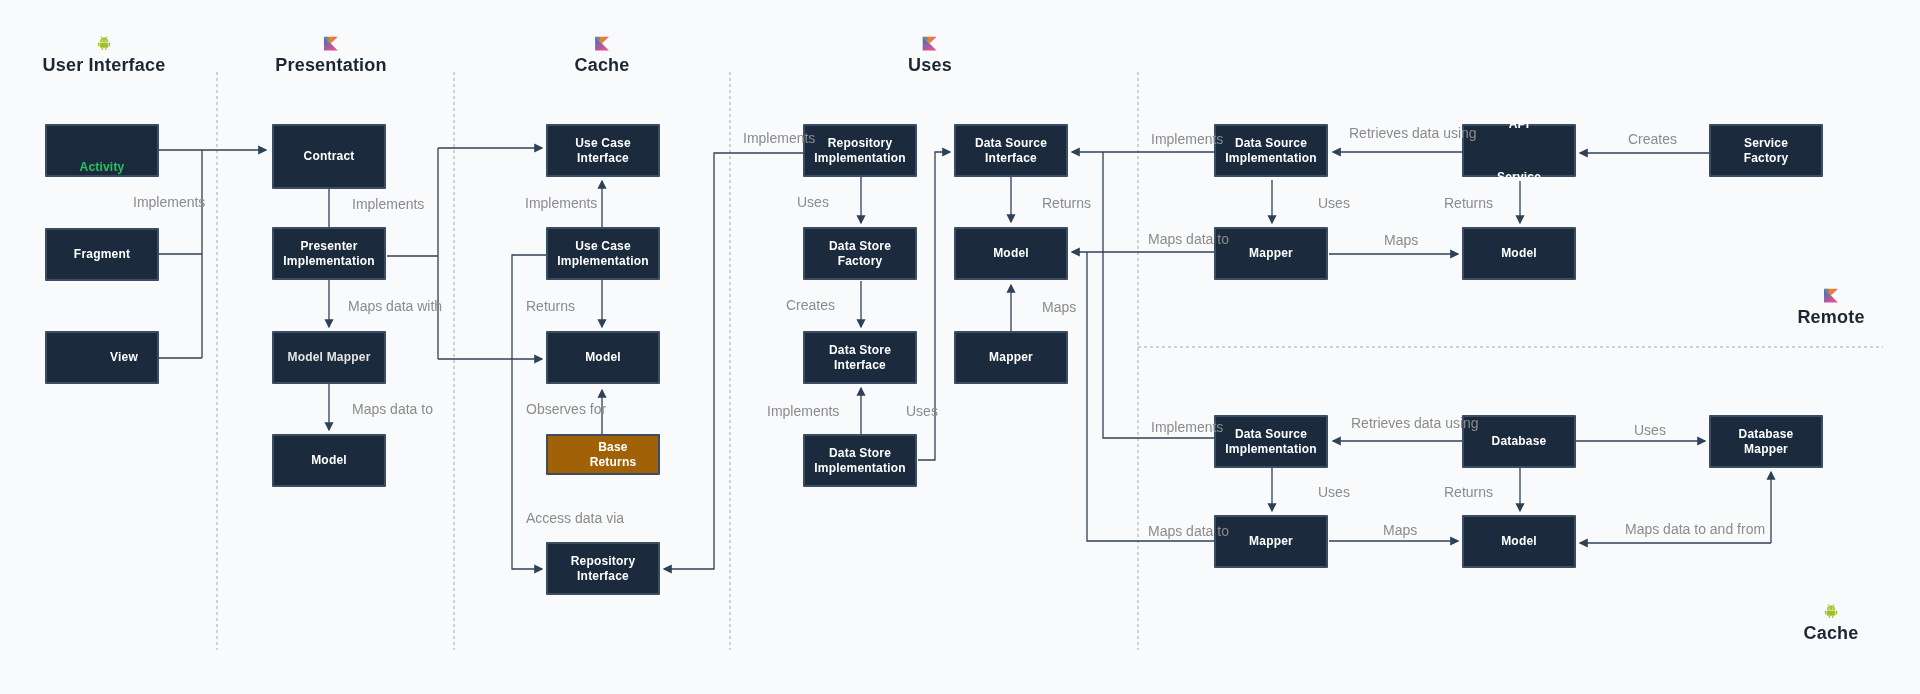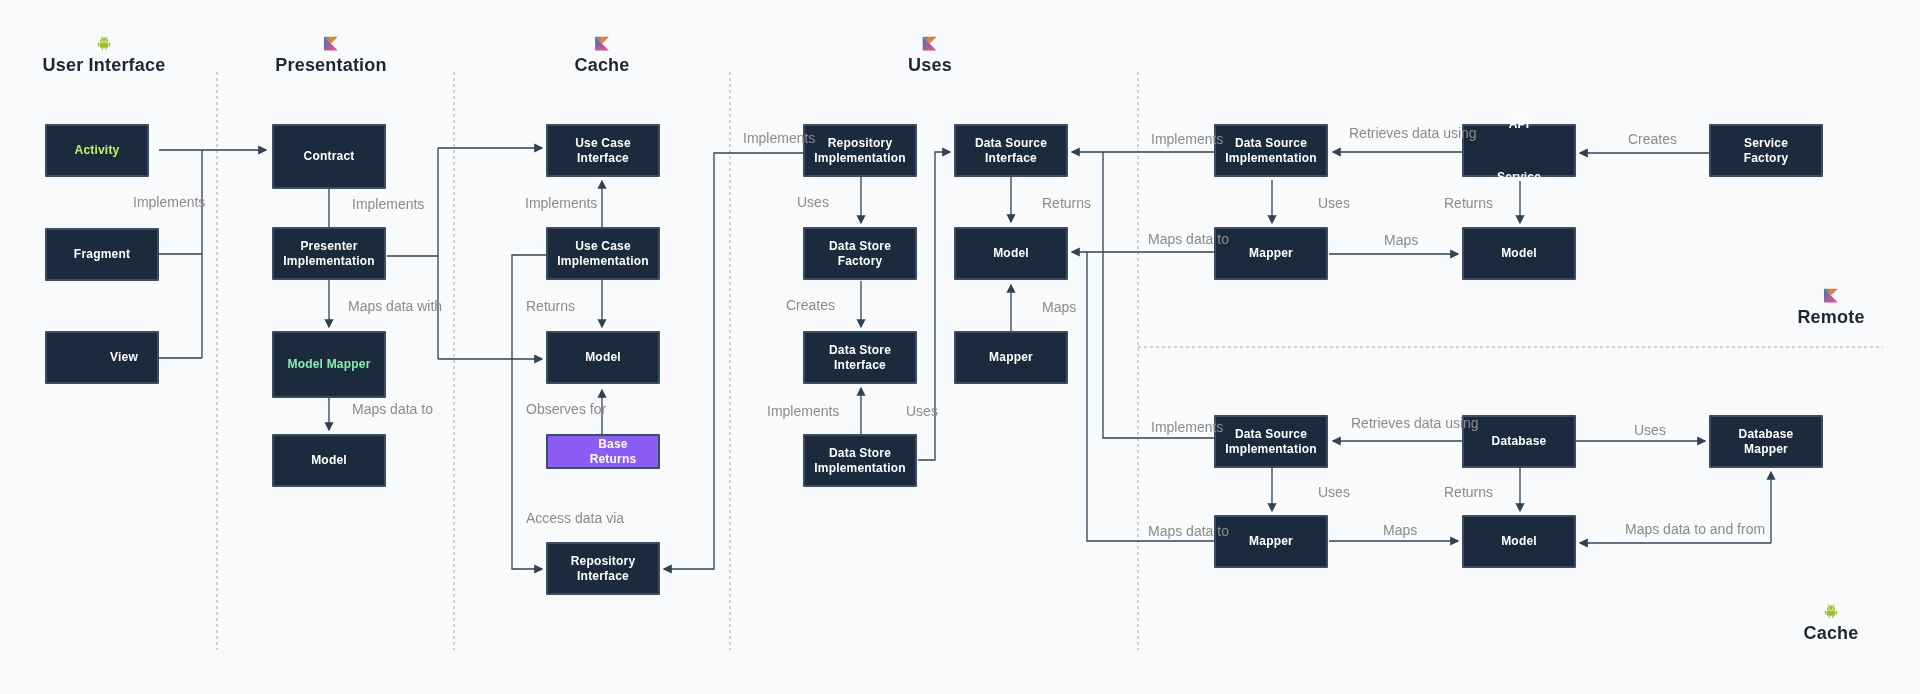--- a/index.html
+++ b/index.html
@@ -198,54 +198,54 @@
               <rect x="19.6" y="10.5" width="2.1" height="6.2" rx="1"></rect>
               <rect x="8.1" y="19.3" width="2.3" height="3.2" rx="1.1"></rect>
               <rect x="13.6" y="19.3" width="2.3" height="3.2" rx="1.1"></rect>
             </g>
           </svg>
         </span>
         <span class="title-text">Cache</span>
       </div>
     </div>
   <div class="layer" id="nodes-layer">
-      <div class="node" style="left: 45px; top: 124px; width: 104px; height: 53px; background: rgb(27, 42, 60); border: 2px solid rgb(58, 77, 99); color: #bef264;">
+      <div class="node" style="left: 45px; top: 124px; width: 114px; height: 53px; background: rgb(27, 42, 60); border: 2px solid rgb(58, 77, 99); color: #22c55e; justify-content: flex-end;">
         <div class="node-line">Activity</div>
       </div>
       <div class="node" style="left: 45px; top: 228px; width: 114px; height: 53px; background: rgb(27, 42, 60); border: 2px solid rgb(58, 77, 99); color: rgb(255, 255, 255);">
         <div class="node-line">Fragment</div>
       </div>
       <div class="node" style="left: 45px; top: 331px; width: 114px; height: 53px; background: rgb(27, 42, 60); border: 2px solid rgb(58, 77, 99); color: rgb(255, 255, 255); padding-left: 44px;">
         <div class="node-line">View</div>
       </div>
       <div class="node" style="left: 272px; top: 124px; width: 114px; height: 65px; background: rgb(27, 42, 60); border: 2px solid rgb(58, 77, 99); color: rgb(255, 255, 255);">
         <div class="node-line">Contract</div>
       </div>
       <div class="node" style="left: 272px; top: 227px; width: 114px; height: 53px; background: rgb(27, 42, 60); border: 2px solid rgb(58, 77, 99); color: rgb(255, 255, 255);">
         <div class="node-line">Presenter</div>
         <div class="node-line">Implementation</div>
       </div>
-      <div class="node" style="left: 272px; top: 331px; width: 114px; height: 67px; background: rgb(27, 42, 60); border: 2px solid rgb(58, 77, 99); color: #86efac;">
+      <div class="node" style="left: 272px; top: 331px; width: 114px; height: 53px; background: rgb(27, 42, 60); border: 2px solid rgb(58, 77, 99); color: #e5e5e5;">
         <div class="node-line">Model Mapper</div>
       </div>
       <div class="node" style="left: 272px; top: 434px; width: 114px; height: 53px; background: rgb(27, 42, 60); border: 2px solid rgb(58, 77, 99); color: rgb(255, 255, 255);">
         <div class="node-line">Model</div>
       </div>
       <div class="node" style="left: 546px; top: 124px; width: 114px; height: 53px; background: rgb(27, 42, 60); border: 2px solid rgb(58, 77, 99); color: rgb(255, 255, 255);">
         <div class="node-line">Use Case</div>
         <div class="node-line">Interface</div>
       </div>
       <div class="node" style="left: 546px; top: 227px; width: 114px; height: 53px; background: rgb(27, 42, 60); border: 2px solid rgb(58, 77, 99); color: rgb(255, 255, 255);">
         <div class="node-line">Use Case</div>
         <div class="node-line">Implementation</div>
       </div>
       <div class="node" style="left: 546px; top: 331px; width: 114px; height: 53px; background: rgb(27, 42, 60); border: 2px solid rgb(58, 77, 99); color: rgb(255, 255, 255);">
         <div class="node-line">Model</div>
       </div>
-      <div class="node" style="left: 546px; top: 434px; width: 114px; height: 35px; background: #8b5cf6; border: 2px solid rgb(58, 77, 99); color: rgb(255, 255, 255); padding-left: 20px;">
+      <div class="node" style="left: 546px; top: 434px; width: 114px; height: 41px; background: #a16207; border: 2px solid rgb(58, 77, 99); color: rgb(255, 255, 255); padding-left: 20px;">
         <div class="node-line">Base</div>
         <div class="node-line">Returns</div>
       </div>
       <div class="node" style="left: 546px; top: 542px; width: 114px; height: 53px; background: rgb(27, 42, 60); border: 2px solid rgb(58, 77, 99); color: rgb(255, 255, 255);">
         <div class="node-line">Repository</div>
         <div class="node-line">Interface</div>
       </div>
       <div class="node" style="left: 803px; top: 124px; width: 114px; height: 53px; background: rgb(27, 42, 60); border: 2px solid rgb(58, 77, 99); color: rgb(255, 255, 255);">
         <div class="node-line">Repository</div>
         <div class="node-line">Implementation</div>

